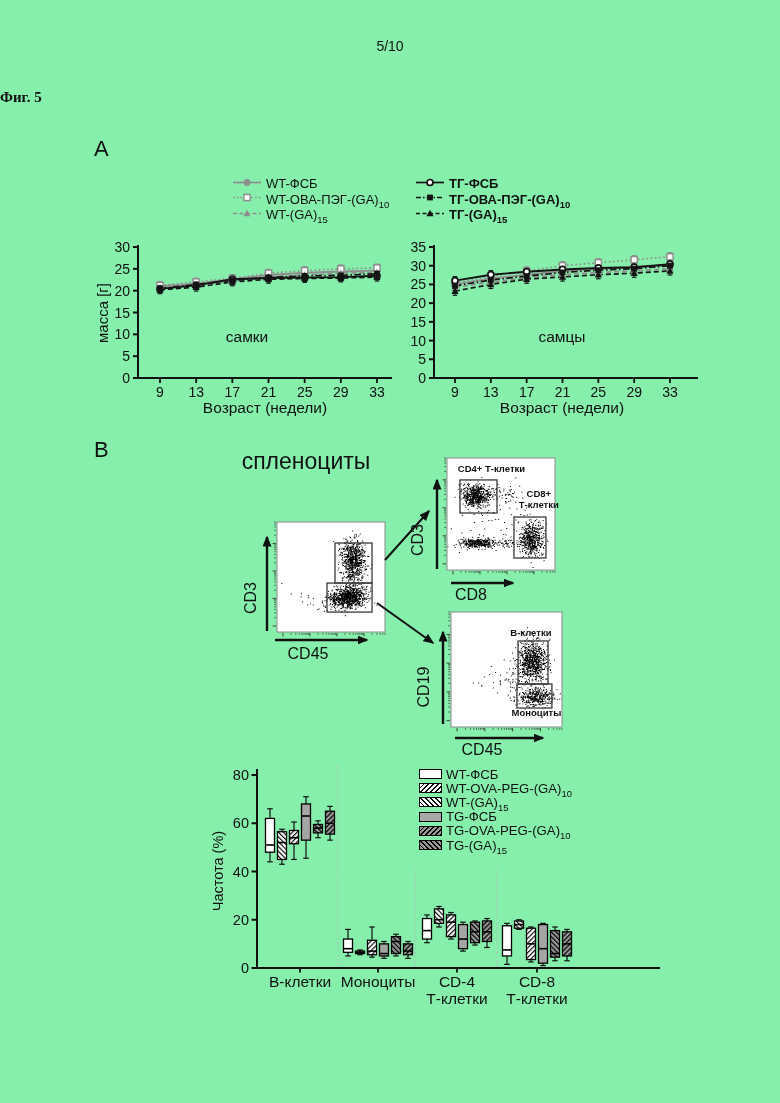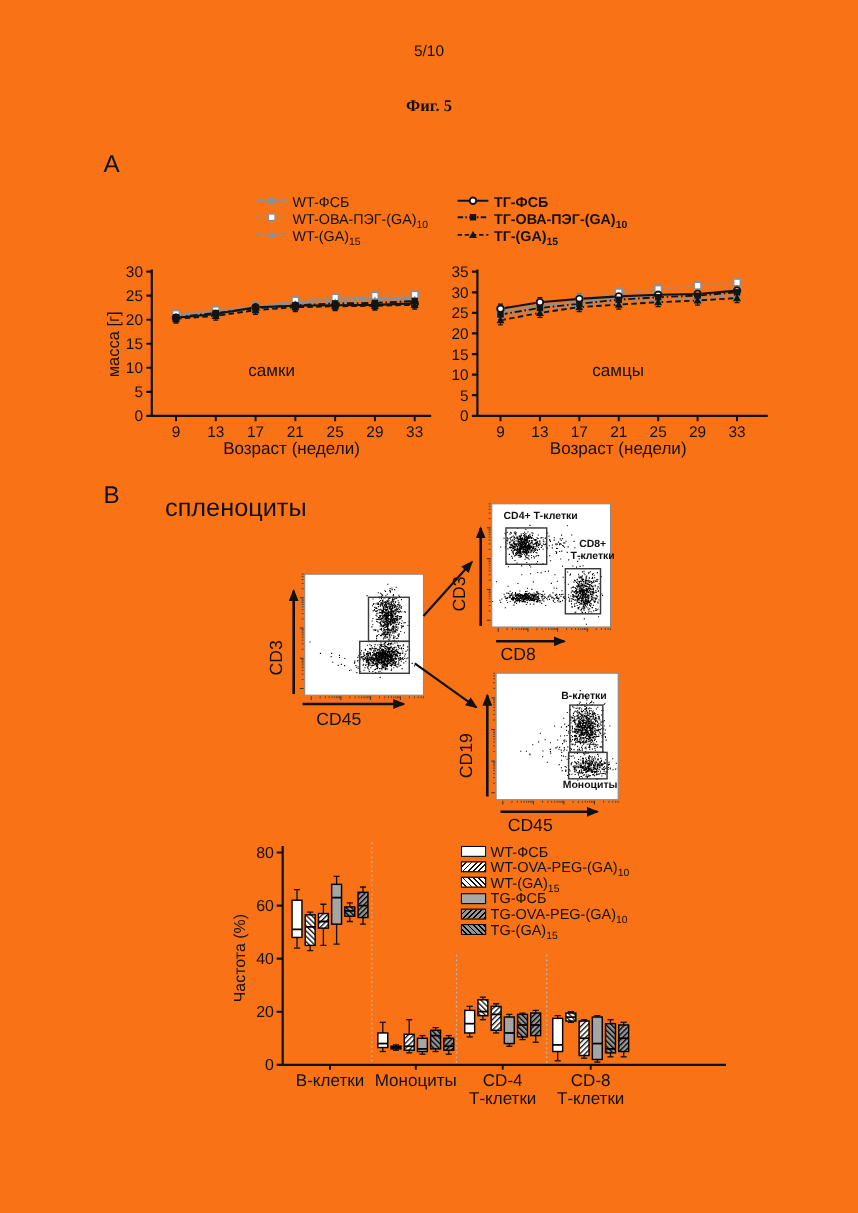--- a/index.html
+++ b/index.html
@@ -1,27 +1,27 @@
 <!DOCTYPE html>
 <html><head>
 <meta charset="utf-8">
 <style>
   html,body{margin:0;padding:0;background:#e8e8e8;}
   .page{
-    position:relative;width:780px;height:1103px;margin:0 auto;background:#f97316;
+    position:relative;width:780px;height:1103px;margin:0 auto;background:#86efac;
     font-family:"Liberation Sans","DejaVu Sans",sans-serif;color:#111;overflow:hidden;
   }
   .abs{position:absolute;}
   #pageNumber{left:0;right:0;top:38px;text-align:center;font-size:14px;}
-  #figCaption{left:0;right:0;top:89px;text-align:center;font-family:"Liberation Serif","DejaVu Serif",serif;font-weight:700;font-size:15px;}
+  #figCaption{left:0;right:0;top:89px;text-align:left;font-family:"Liberation Serif","DejaVu Serif",serif;font-weight:700;font-size:15px;}
   .panel-label{font-size:22px;}
   #panelALabel{left:94px;top:136px;}
   #panelATitle{left:130px;width:540px;top:135px;text-align:center;font-size:23px;}
   #panelBLabel{left:94px;top:437px;}
-  #panelBTitle{left:150px;width:312px;top:448px;font-size:23px;z-index:2;}
+  #panelBTitle{left:150px;width:312px;top:448px;text-align:center;font-size:23px;z-index:2;}
   .legA{top:176px;}
   #legA1{left:232px;}
   #legA2{left:415px;font-weight:bold;}
   .lrow{display:flex;align-items:center;height:15.6px;font-size:13px;white-space:nowrap;}
   .lrow svg{margin-right:4px;flex:0 0 auto;}
   sub{font-size:9.5px;line-height:0;}
   #legB{left:419px;top:767px;z-index:3;}
   .brow{display:flex;align-items:center;height:14.2px;font-size:13.2px;white-space:nowrap;}
   .sw{width:23px;height:10px;border:1.2px solid #000;margin-right:4px;box-sizing:border-box;flex:0 0 auto;}
   .sw-white{background:#fff;}

